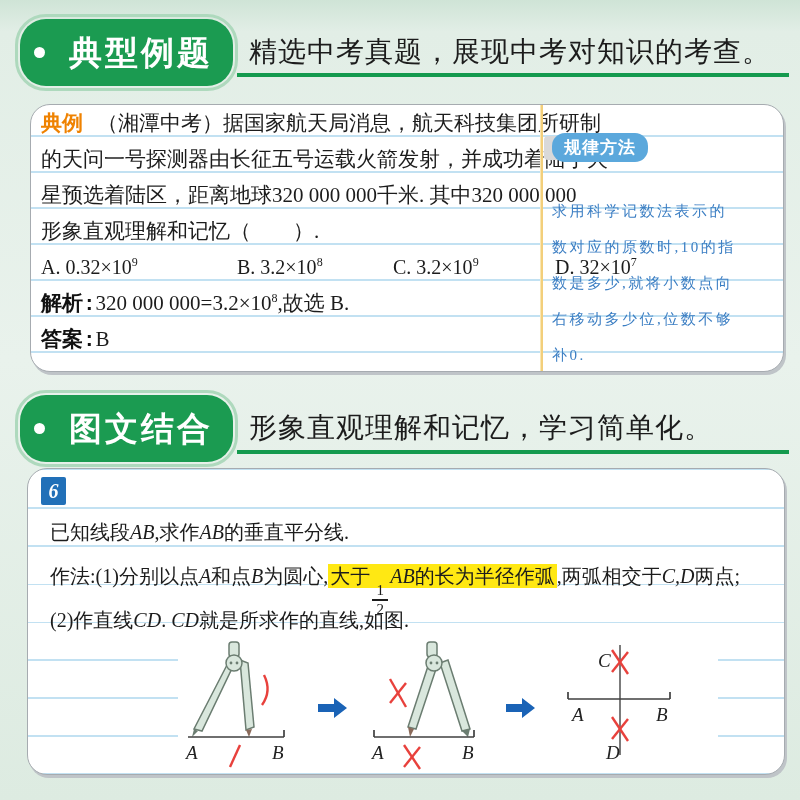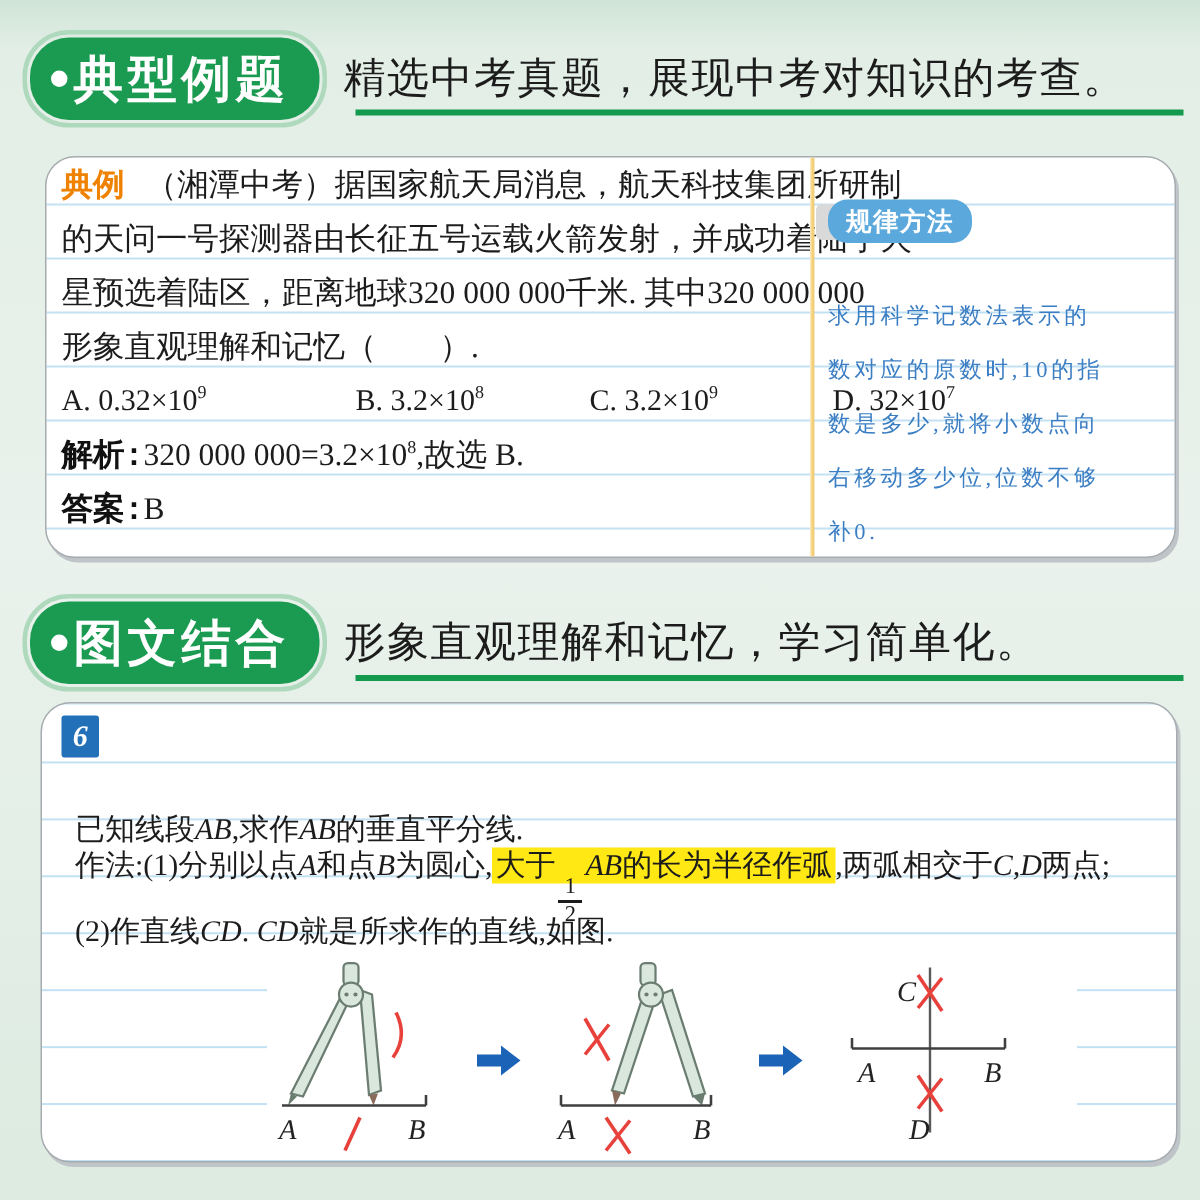--- a/index.html
+++ b/index.html
@@ -5,22 +5,22 @@
   * { margin:0; padding:0; box-sizing:border-box; }
   html,body { width:800px; height:800px; }
   body {
     font-family:"Liberation Serif", serif;
     background:linear-gradient(180deg,#cfe4d6 0%, #e2eee6 4%, #e9f2ec 45%, #ddebe1 100%);
     position:relative; overflow:hidden;
   }
   
   .sec-header { position:absolute; left:20px; height:50px; display:flex; align-items:center; }
   .pill {
-    background:#1b9b51; border-radius:26px; height:55px; padding:0 20px 0 14px;
-    display:flex; align-items:center; gap:4px;
+    background:#1b9b51; border-radius:26px; height:67px; padding:0 20px 0 14px;
+    display:flex; align-items:center; gap:24px;
     outline:3px solid #aed9bd; outline-offset:2px;text-align:right;
   }
   .pill .dot { width:11px; height:11px; border-radius:50%; background:#ffffff; }
   .pill .pill-text {
     color:#fff; font-family:"Liberation Sans", sans-serif; font-weight:bold;
     font-size:33px; letter-spacing:3px; line-height:1;
   }
   .sec-sub {
     margin-left:16px; font-family:"Liberation Sans", sans-serif; font-weight:400;
     font-size:28px; color:#1c1c1c; letter-spacing:1px; white-space:nowrap;
@@ -139,21 +139,21 @@
   </div>
   <div class="sec-sub">形象直观理解和记忆，学习简单化。</div>
 </div>
 <div class="sec-underline" style="top:450px;"></div>
 
 <div class="card" id="card2">
   <div class="c2-title">
     <div class="num-badge">6</div>
   </div>
 
-  <div class="c2-row" style="top:50px;margin-top:20px;">
+  <div class="c2-row" style="top:50px;">
     <span>已知线段</span><span class="it">AB</span><span>,求作</span><span class="it">AB</span><span>的垂直平分线.</span>
   </div>
 
   <div class="c2-row" style="top:94px;">
     <span>作法:(1)分别以点</span><span class="it">A</span><span>和点</span><span class="it">B</span><span>为圆心,</span><span class="hl"><span>大于</span><span class="frac">
           <span class="num">1</span>
           <span class="bar"></span>
           <span class="den">2</span>
         </span><span class="it">AB</span><span>的长为半径作弧</span></span><span>,两弧相交于</span><span class="it">C,D</span><span>两点;</span>
   </div>

